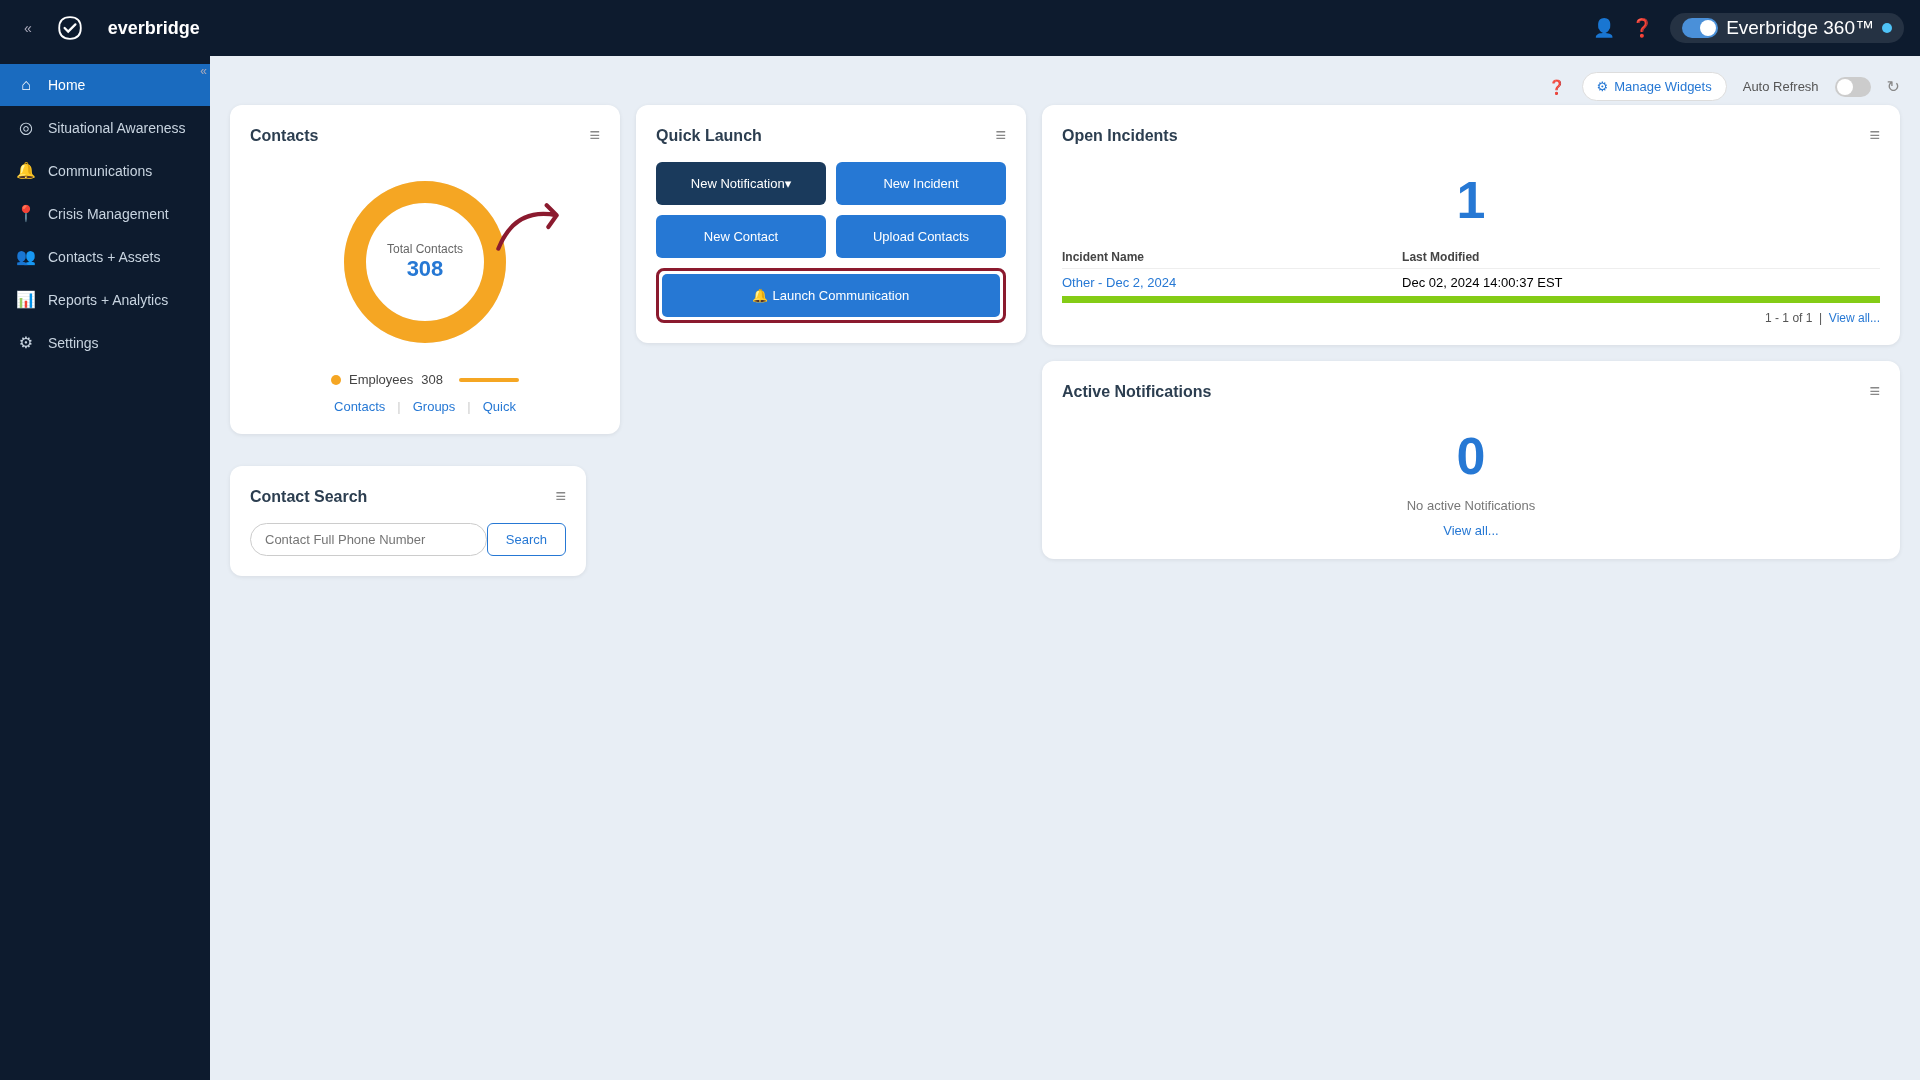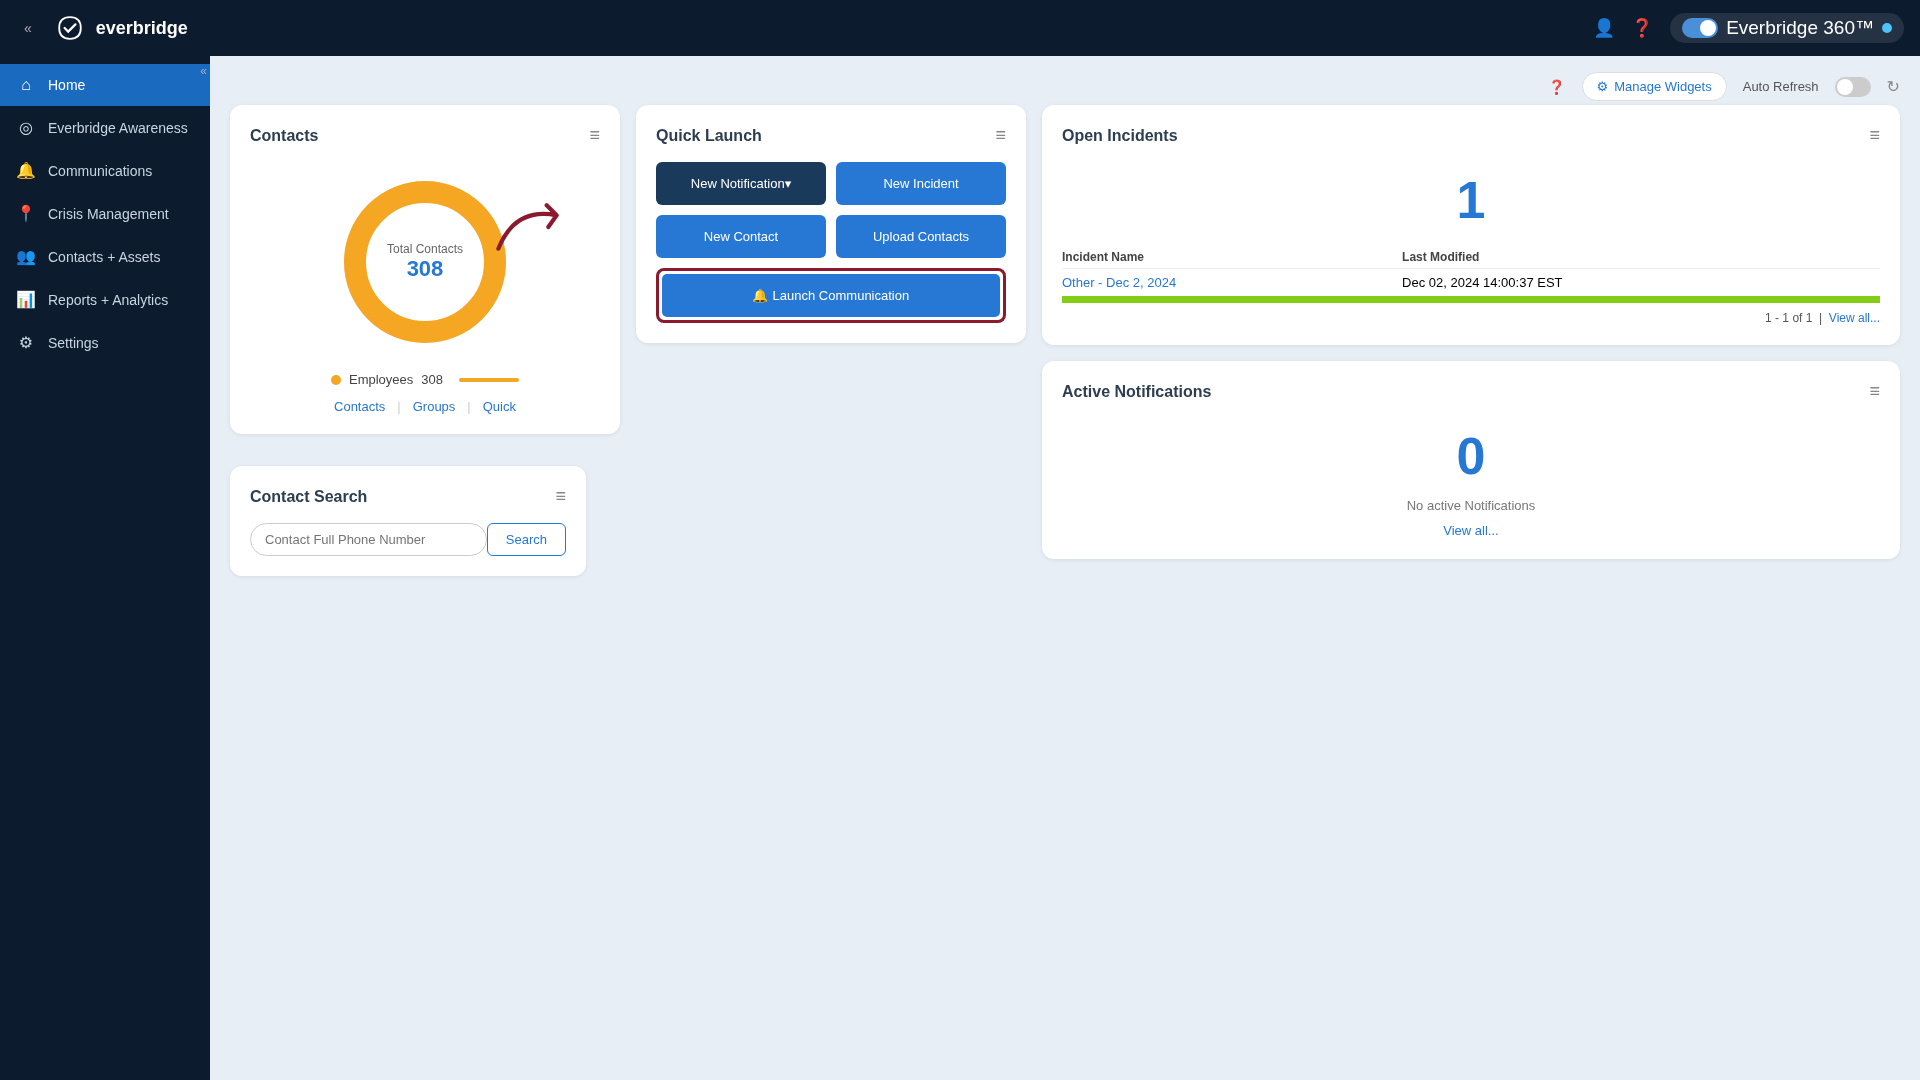--- a/index.html
+++ b/index.html
@@ -9,21 +9,21 @@
     .topnav {
       background: #0d1b2e;
       height: 56px;
       display: flex;
       align-items: center;
       justify-content: space-between;
       padding: 0 16px;
       flex-shrink: 0;
     }
     .topnav-left { display: flex; align-items: center; gap: 12px; }
-    .logo { display: flex; align-items: center; gap: 8px; color: white; font-size: 18px; font-weight: bold; }
+    .logo { display: flex; align-items: center; gap: 20px; color: white; font-size: 18px; font-weight: bold; }
     .logo-icon { width: 36px; height: 36px; }
     .topnav-right { display: flex; align-items: center; gap: 16px; }
     .topnav-icon { color: #aab; font-size: 18px; cursor: pointer; }
     .collapse-btn { color: #aab; font-size: 14px; cursor: pointer; padding: 4px 8px; }
     .ev360-toggle { display: flex; align-items: center; gap: 8px; background: rgba(255,255,255,0.1); border-radius: 20px; padding: 4px 12px; color: white; font-size: 19px; }
     .toggle-switch { width: 36px; height: 20px; background: #4a90d9; border-radius: 10px; position: relative; }
     .toggle-knob { width: 16px; height: 16px; background: white; border-radius: 50%; position: absolute; right: 2px; top: 2px; }
     .ev360-dot { width: 10px; height: 10px; background: #4fc3f7; border-radius: 50%; }
 
     
@@ -201,21 +201,21 @@
 <div class="main-layout">
 
   <aside class="sidebar">
     <div class="sidebar-collapse">«</div>
     <div class="sidebar-item active">
       <span class="sidebar-item-icon">⌂</span>
       <span>Home</span>
     </div>
     <div class="sidebar-item">
       <span class="sidebar-item-icon">◎</span>
-      <span>Everbridge Awareness</span>
+      <span>Situational Awareness</span>
     </div>
     <div class="sidebar-item">
       <span class="sidebar-item-icon">🔔</span>
       <span>Communications</span>
     </div>
     <div class="sidebar-item">
       <span class="sidebar-item-icon">📍</span>
       <span>Crisis Management</span>
     </div>
     <div class="sidebar-item">

